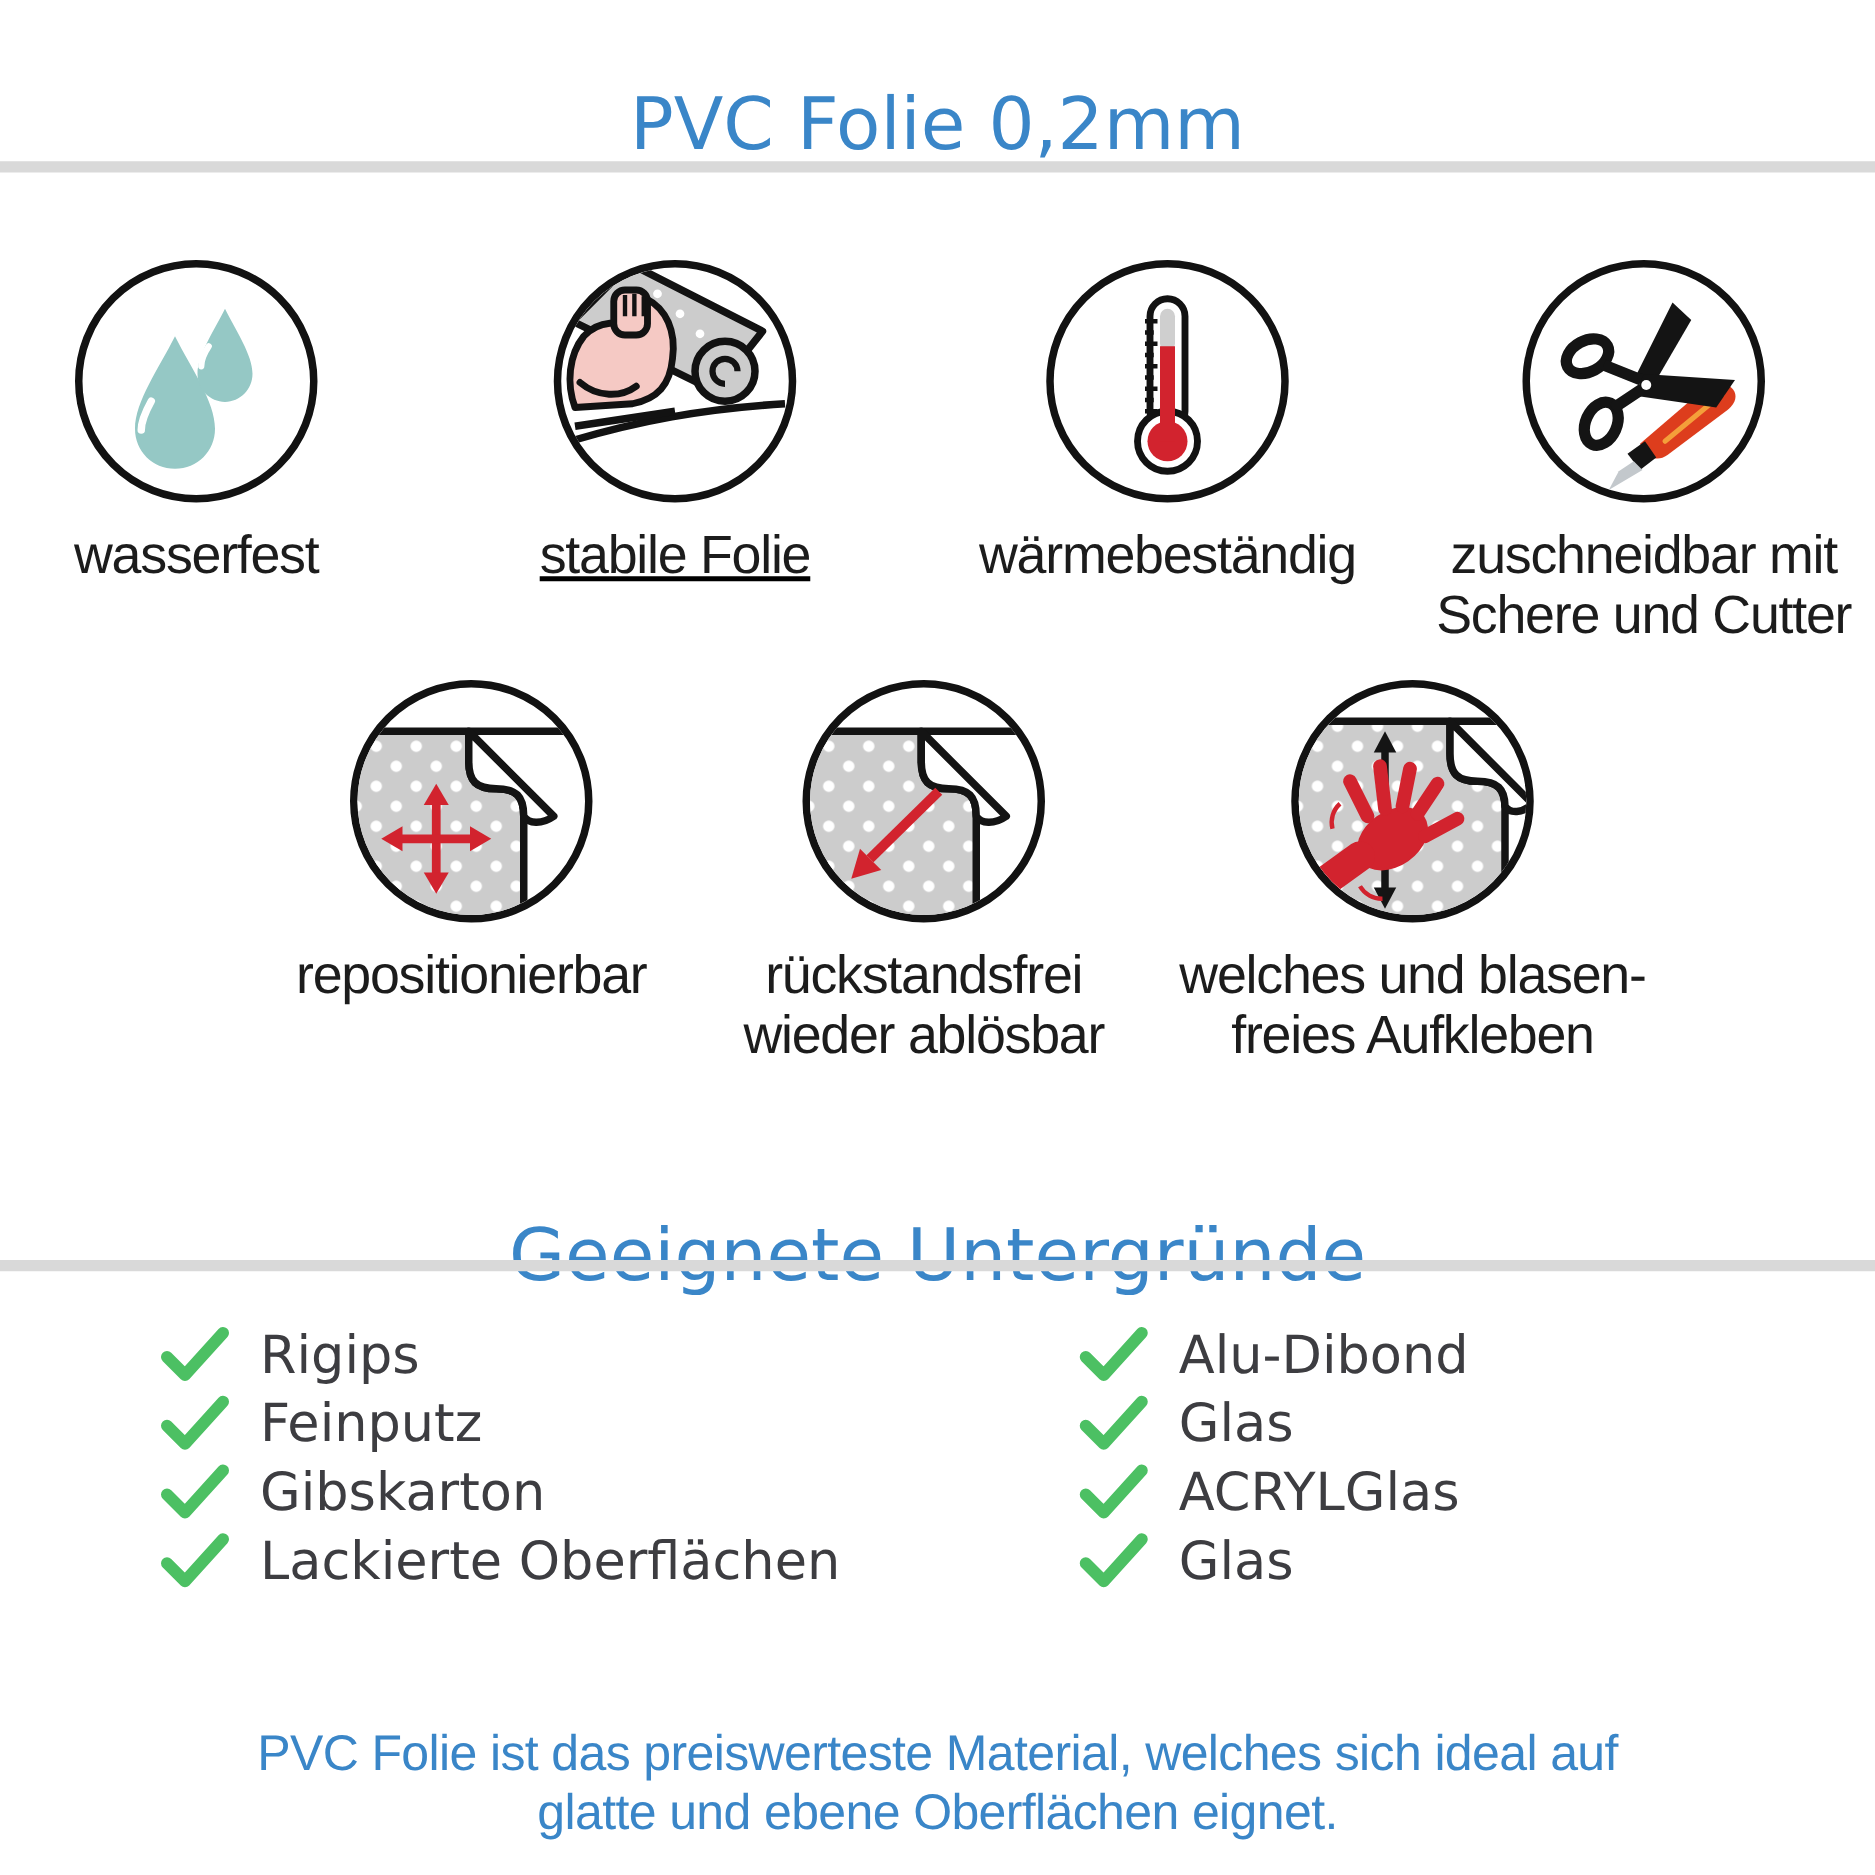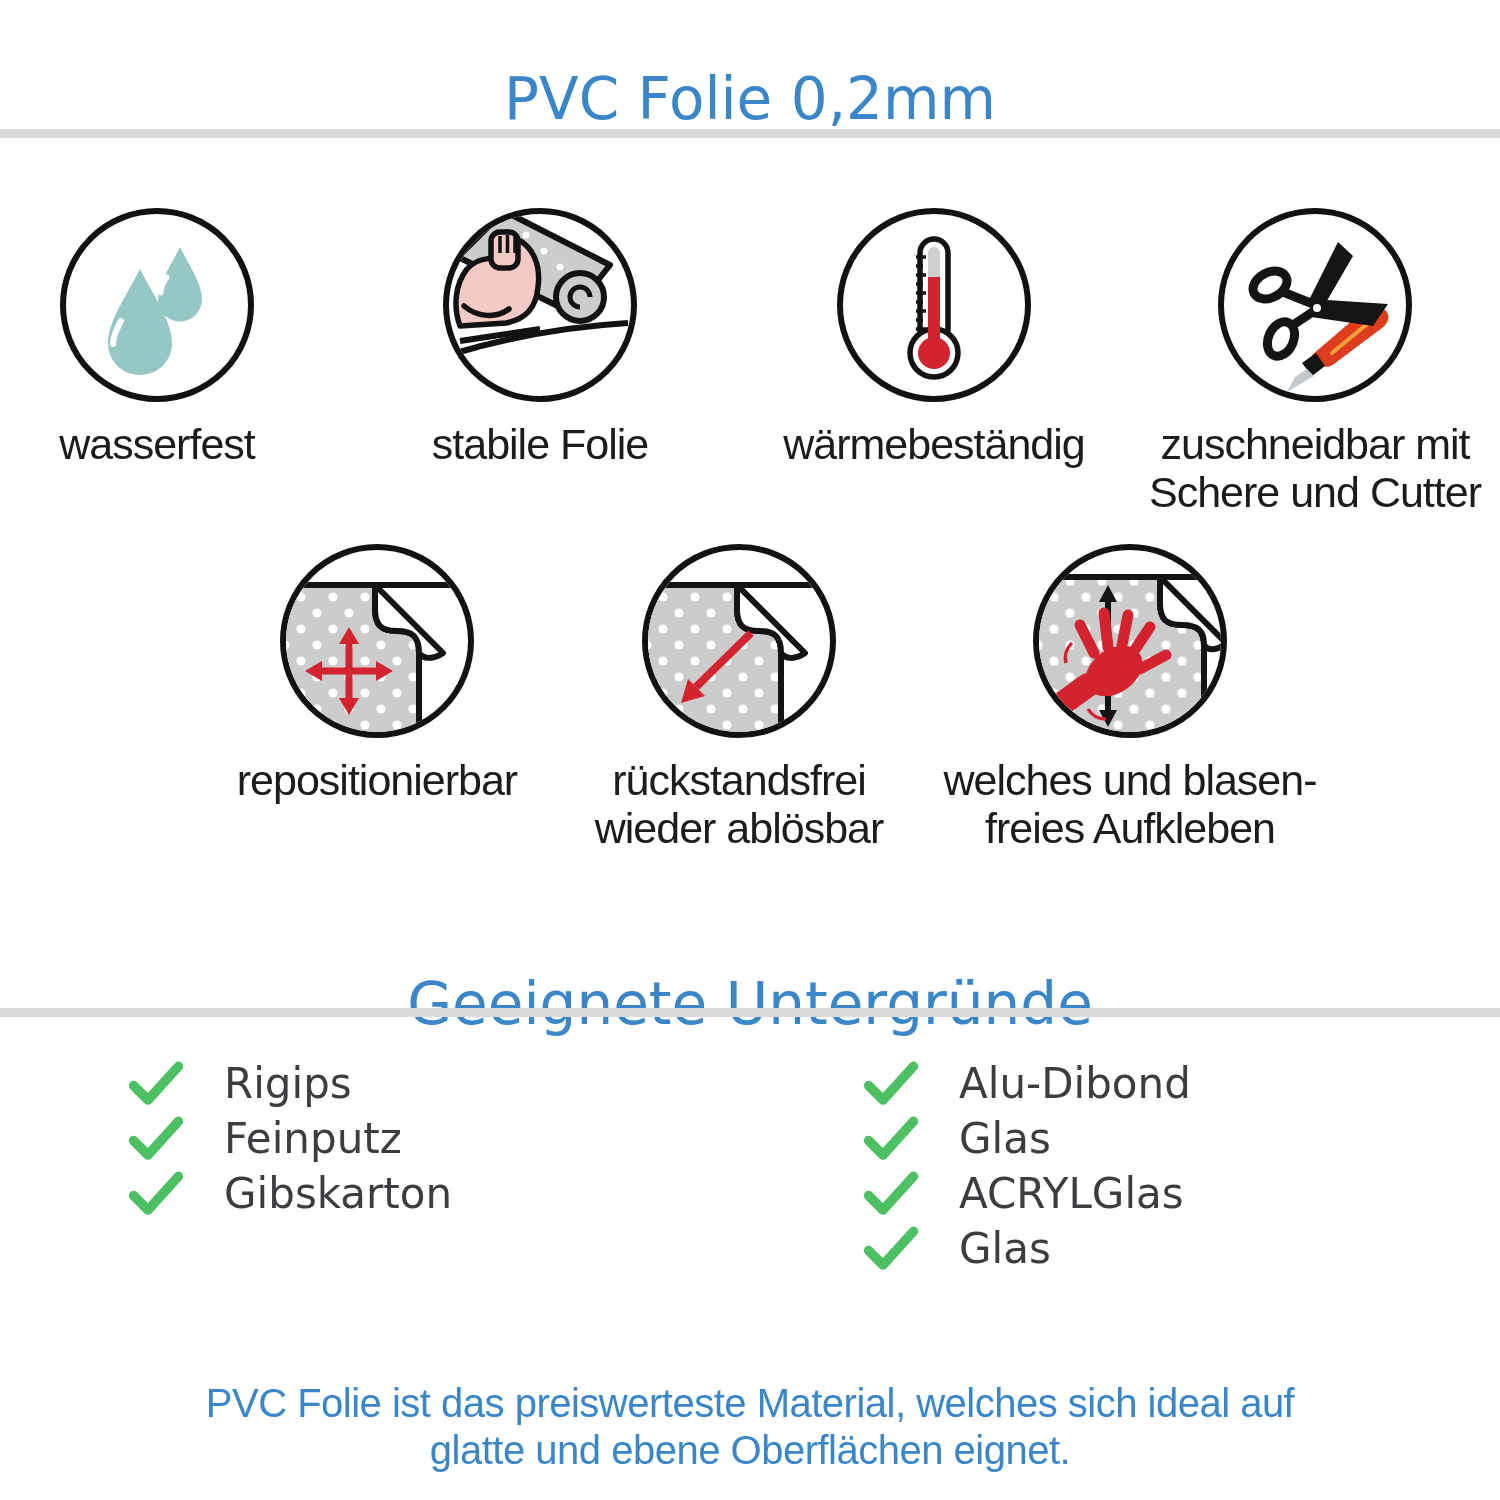--- a/index.html
+++ b/index.html
@@ -20,41 +20,41 @@
   .page-title{position:absolute;top:26px;left:0;width:1500px;text-align:center;
     font:400 58px "DejaVu Sans",sans-serif;color:var(--accent-blue);letter-spacing:0px;}
   .divider{position:absolute;left:0;width:1500px;height:9px;background:var(--divider-gray);}
   .divider.top{top:129px;}
   .divider.mid{top:1008px;}
 
   .feature{position:absolute;text-align:center;}
   .feature.row1{top:205px;}
   .feature.row2{top:541px;}
   .f1{left:7px;width:300px;}
-  .f2{left:370px;width:340px;}
+  .f2{left:370px;width:340px;text-decoration:underline;}
   .f3{left:764px;width:340px;}
   .f4{left:1120px;width:390px;}
   .f5{left:187px;width:380px;}
   .f6{left:549px;width:380px;}
   .f7{left:930px;width:400px;}
   .icon-circle{display:block;width:200px;height:200px;margin:0 auto;}
   .icon-circle svg{display:block;width:200px;height:200px;}
   .feature-label{display:block;margin-top:15px;
     font:400 43px "Liberation Sans",sans-serif;letter-spacing:-1px;
     color:var(--label-black);line-height:1.12;white-space:pre-line;}
   .feature-sublabel{display:block;margin-top:4px;
     font:400 42px "DejaVu Sans",sans-serif;color:var(--sublabel-red);}
 
   .section-title{position:absolute;top:922px;left:0;width:1500px;text-align:center;
     font:400 58px "DejaVu Sans",sans-serif;color:var(--accent-blue);}
 
   .substrate-list{position:absolute;margin:0;padding:0;list-style:none;}
   .substrate-list.left{left:128px;top:1056px;}
   .substrate-list.right{left:863px;top:1056px;}
-  .substrate-list li{display:flex;align-items:center;gap:40px;height:55px;
+  .substrate-list li{display:flex;align-items:center;gap:24px;height:55px;
     font:400 42px "DejaVu Sans",sans-serif;color:var(--text-dark);}
   .check{flex:0 0 auto;width:56px;height:48px;}
 
   .footer-note{position:absolute;top:1380px;left:0;width:1500px;margin:0;text-align:center;
     font:400 40px "Liberation Sans",sans-serif;letter-spacing:-0.5px;
     color:var(--accent-blue);line-height:1.18;white-space:pre-line;}
 </style>
 </head>
 <body>
 
@@ -255,20 +255,26 @@
           <path d="M3 16 L12 25 L31 4" fill="none" stroke="var(--check-green)" stroke-width="6" stroke-linecap="round" stroke-linejoin="round"></path>
         </svg>
       <span>Feinputz</span>
       </li>
     <li>
       <svg class="check" viewBox="0 0 34 30">
           <path d="M3 16 L12 25 L31 4" fill="none" stroke="var(--check-green)" stroke-width="6" stroke-linecap="round" stroke-linejoin="round"></path>
         </svg>
       <span>Gibskarton</span>
       </li>
+    <li>
+      <svg class="check" viewBox="0 0 34 30">
+          <path d="M3 16 L12 25 L31 4" fill="none" stroke="var(--check-green)" stroke-width="6" stroke-linecap="round" stroke-linejoin="round"></path>
+        </svg>
+      <span>Lackierte Oberflächen</span>
+      </li>
   </ul>
 
   <ul class="substrate-list right">
     <li>
       <svg class="check" viewBox="0 0 34 30">
           <path d="M3 16 L12 25 L31 4" fill="none" stroke="var(--check-green)" stroke-width="6" stroke-linecap="round" stroke-linejoin="round"></path>
         </svg>
       <span>Alu-Dibond</span>
       </li>
     <li>

